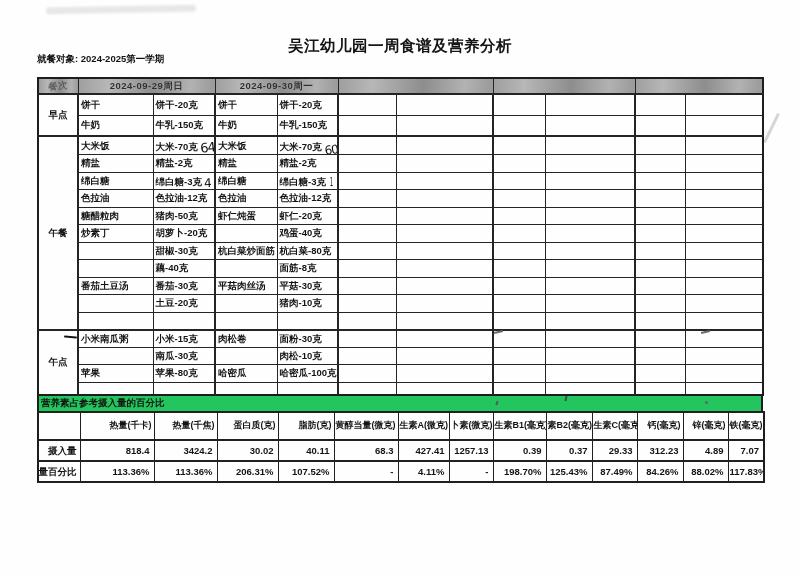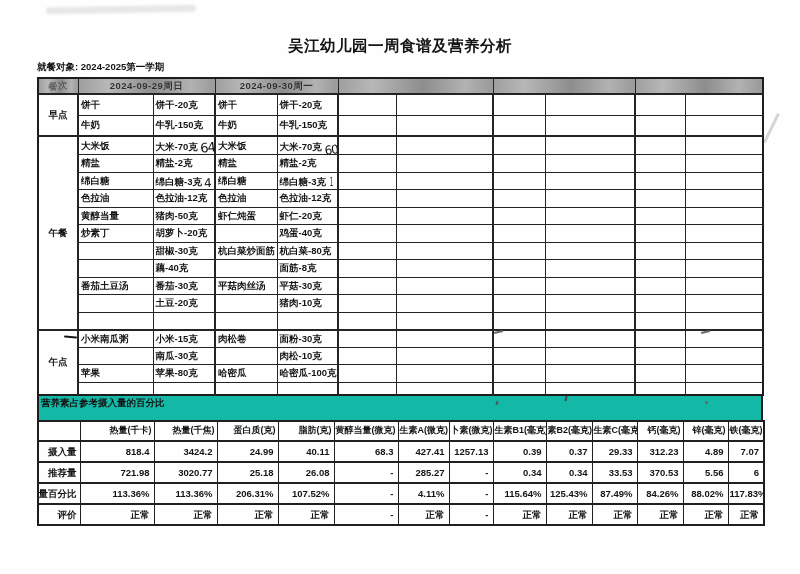--- a/index.html
+++ b/index.html
@@ -1,20 +1,20 @@
 <!DOCTYPE html>
 <html><head>
 <meta charset="utf-8">
 <style>
   html,body{margin:0;padding:0;background:#e8e8e8;}
   .page{position:relative;width:800px;height:574px;background:#fefefe;overflow:hidden;
         font-family:"Liberation Sans","DejaVu Sans",sans-serif;color:var(--ink,#141414);}
   .title{position:absolute;left:0;top:36px;width:800px;text-align:center;
          font-size:15.5px;font-weight:700;letter-spacing:.5px;}
-  .subtitle{position:absolute;left:37px;top:61px;font-size:9.5px;font-weight:700;}
+  .subtitle{position:absolute;left:37px;top:53px;font-size:9.5px;font-weight:700;}
   .sheet{position:absolute;left:37px;top:77px;width:726px;}
   table{border-collapse:collapse;table-layout:fixed;width:726px;}
   td{overflow:hidden;line-height:1.05;}
   
   .menu{border:2.5px solid var(--line,#1d1d1d);}
   .menu td{border:1.4px solid #242424;font-size:9.5px;font-weight:700;padding:1px 2px;
            white-space:nowrap;vertical-align:middle;}
   .menu td.grp{border-left-width:2px;}
   .menu tr.sec-start td{border-top-width:2.5px;}
   .menu tr.hdr td{border-bottom-width:2px;}
@@ -24,28 +24,28 @@
   .corner span{display:inline-block;opacity:.55;transform:rotate(-7deg) skewX(-6deg);}
   .meal-label{text-align:center;font-size:10px;}
   tr.sec-b{height:21px;} tr.sec-l{height:17.5px;} tr.sec-s{height:17.5px;} tr.r-last{height:13px;}
   tr.hdr{height:16px;}
   .hw{display:inline-block;font:400 13px "DejaVu Sans",sans-serif;color:#101010;
       transform:rotate(-6deg) translateY(2px);margin-left:2px;letter-spacing:-1px;}
   .hw60{transform:rotate(-8deg) translateY(4px);font-size:12px;}
   .hw4{transform:rotate(-3deg) translateY(2px);font-size:12px;}
   .hw1{transform:scaleX(.45) translateY(1px);font-size:12px;}
   
-  .banner{box-sizing:border-box;width:726px;height:24px;line-height:14px;
+  .banner{box-sizing:border-box;width:726px;height:15px;line-height:14px;
           border-left:2.5px solid var(--line,#1d1d1d);border-right:2.5px solid var(--line,#1d1d1d);
-          font-size:9.5px;font-weight:700;padding-left:2px;background:#14b8a6;}
+          font-size:9.5px;font-weight:700;padding-left:2px;background:#22c55e;}
   .nut{border:2.5px solid var(--line,#1d1d1d);}
   .nut td{border:1.5px solid #202020;border-top-width:2px;border-bottom-width:2px;
           font-size:9.5px;font-weight:700;text-align:right;padding:1px 4px 1px 1px;
           white-space:nowrap;vertical-align:middle;}
-  .nut tr{height:21px;} .nut tr.nhdr{height:20px;margin-top:24px;}
+  .nut tr{height:21px;} .nut tr.nhdr{height:28px;margin-top:24px;}
   .nut tr.nhdr td{font-size:9px;padding-right:2px;}
   .nut td.nlab{position:relative;padding-left:28px;}
   .nut td.nlab span{position:absolute;right:3px;top:50%;transform:translateY(-50%);white-space:nowrap;}
   
   .art{position:absolute;}
   .streak-top{left:46px;top:6px;width:150px;height:7px;background:#9a9a9a;opacity:.22;
               transform:rotate(-1deg);filter:blur(1.2px);border-radius:3px;}
   .streak-right{left:770px;top:112px;width:3px;height:32px;background:#8a8a8a;opacity:.35;
                 transform:rotate(26deg);filter:blur(.6px);}
   .tick-snack{left:64px;top:336px;width:13px;height:2px;background:#161616;
@@ -158,21 +158,21 @@
             <td class="mc grp">色拉油</td>
             <td class="mc">色拉油-12克</td>
             <td class="mc grp"></td>
             <td class="mc"></td>
             <td class="mc grp"></td>
             <td class="mc"></td>
             <td class="mc grp"></td>
             <td class="mc"></td>
           </tr>
           <tr class="sec-l">
-            <td class="mc grp">黄醇当量</td>
+            <td class="mc grp">糖醋粒肉</td>
             <td class="mc">猪肉-50克</td>
             <td class="mc grp">虾仁炖蛋</td>
             <td class="mc">虾仁-20克</td>
             <td class="mc grp"></td>
             <td class="mc"></td>
             <td class="mc grp"></td>
             <td class="mc"></td>
             <td class="mc grp"></td>
             <td class="mc"></td>
           </tr>
@@ -335,85 +335,49 @@
             <td>钙(毫克)</td>
             <td>锌(毫克)</td>
             <td>铁(毫克)</td>
           </tr>
           <tr>
             <td class="nlab">
               <span>摄入量</span>
             </td>
             <td>818.4</td>
             <td>3424.2</td>
-            <td>24.99</td>
+            <td>30.02</td>
             <td>40.11</td>
             <td>68.3</td>
             <td>427.41</td>
             <td>1257.13</td>
             <td>0.39</td>
             <td>0.37</td>
             <td>29.33</td>
             <td>312.23</td>
             <td>4.89</td>
             <td>7.07</td>
-          </tr>
-          <tr>
-            <td class="nlab">
-              <span>推荐量</span>
-            </td>
-            <td>721.98</td>
-            <td>3020.77</td>
-            <td>25.18</td>
-            <td>26.08</td>
-            <td>-</td>
-            <td>285.27</td>
-            <td>-</td>
-            <td>0.34</td>
-            <td>0.34</td>
-            <td>33.53</td>
-            <td>370.53</td>
-            <td>5.56</td>
-            <td>6</td>
           </tr>
           <tr>
             <td class="nlab">
               <span>摄入量百分比</span>
             </td>
             <td>113.36%</td>
             <td>113.36%</td>
             <td>206.31%</td>
             <td>107.52%</td>
             <td>-</td>
             <td>4.11%</td>
             <td>-</td>
-            <td>115.64%</td>
+            <td>198.70%</td>
             <td>125.43%</td>
             <td>87.49%</td>
             <td>84.26%</td>
             <td>88.02%</td>
             <td>117.83%</td>
-          </tr>
-          <tr>
-            <td class="nlab">
-              <span>评价</span>
-            </td>
-            <td>正常</td>
-            <td>正常</td>
-            <td>正常</td>
-            <td>正常</td>
-            <td>-</td>
-            <td>正常</td>
-            <td>-</td>
-            <td>正常</td>
-            <td>正常</td>
-            <td>正常</td>
-            <td>正常</td>
-            <td>正常</td>
-            <td>正常</td>
           </tr>
         </tbody>
     </table>
   </div>
 
   <div class="art tick-snack"></div>
   <div class="art tick-d4"></div>
   <div class="art tick-d5"></div>
   <div class="art mark-c1"></div>
   <div class="art mark-c2"></div>

